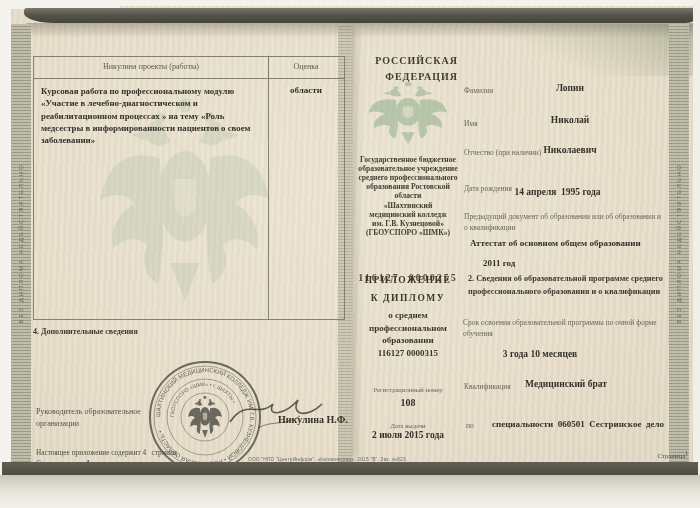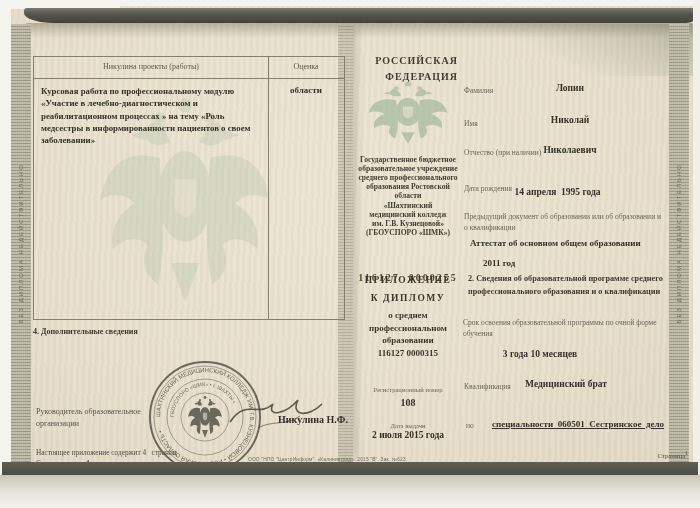--- a/index.html
+++ b/index.html
@@ -198,21 +198,21 @@
 профессионального образования и о квалификации</div>
 
   <div class="abs lbl pre" style="left:463px;top:318px;width:210px;">Срок освоения образовательной программы по очной форме
 обучения</div>
   <div class="abs val center" style="left:470px;top:349px;width:140px;">3 года 10 месяцев</div>
 
   <div class="abs lbl" style="left:464px;top:374px;margin-top:8px;">Квалификация</div>
   <div class="abs val center" style="left:496px;top:379px;width:140px;">Медицинский брат</div>
 
   <div class="abs lbl" style="left:466px;top:421px;">по</div>
-  <div class="abs val" style="left:492px;top:419px;font-size:9px;text-decoration:underline;">специальности&nbsp;&nbsp;060501&nbsp;&nbsp;Сестринское&nbsp;&nbsp;дело</div>
+  <div class="abs val" style="left:492px;top:419px;font-size:9px;">специальности&nbsp;&nbsp;060501&nbsp;&nbsp;Сестринское&nbsp;&nbsp;дело</div>
 
   <div class="abs" style="left:630px;top:450px;width:58px;text-align:right;font-size:6.8px;color:#4c4a40;">
     <span>Страница</span><span style="vertical-align:super;font-size:5.5px;">1</span>
   </div>
 
   <div class="abs band-bottom"></div>
   <div class="abs below-bottom"></div>
 </div>
 
 </body></html>

